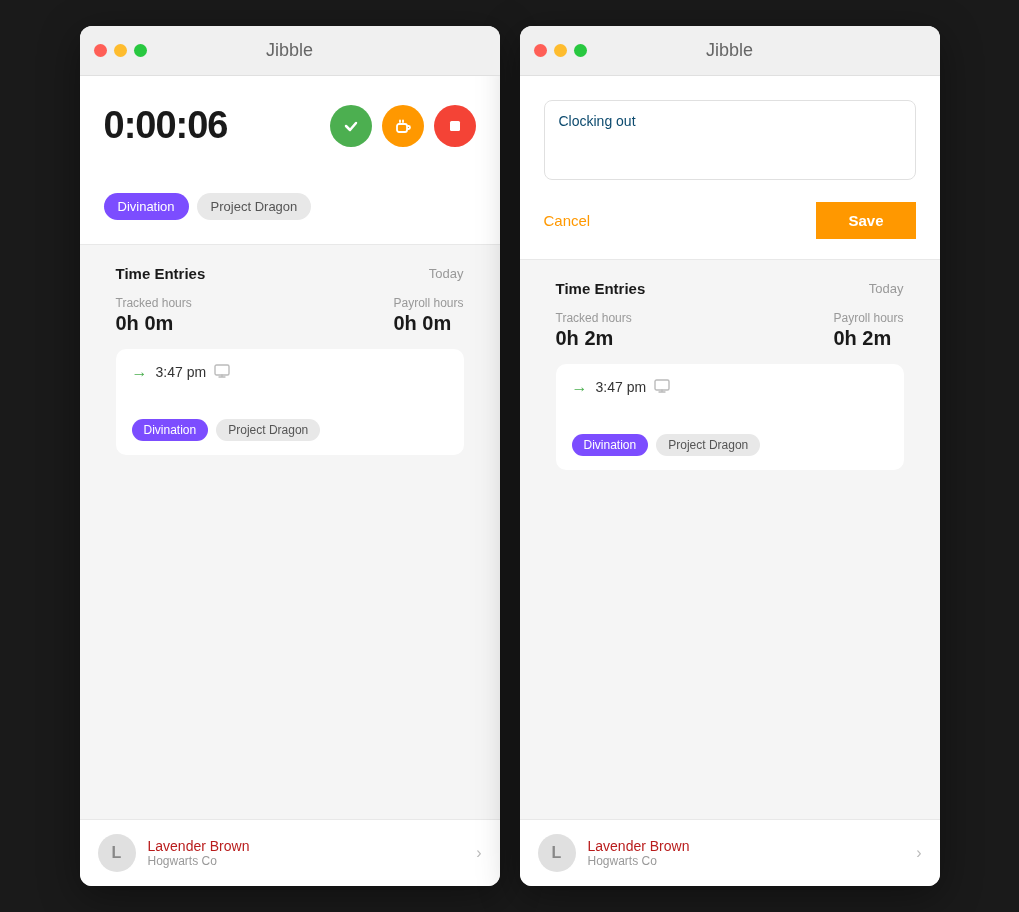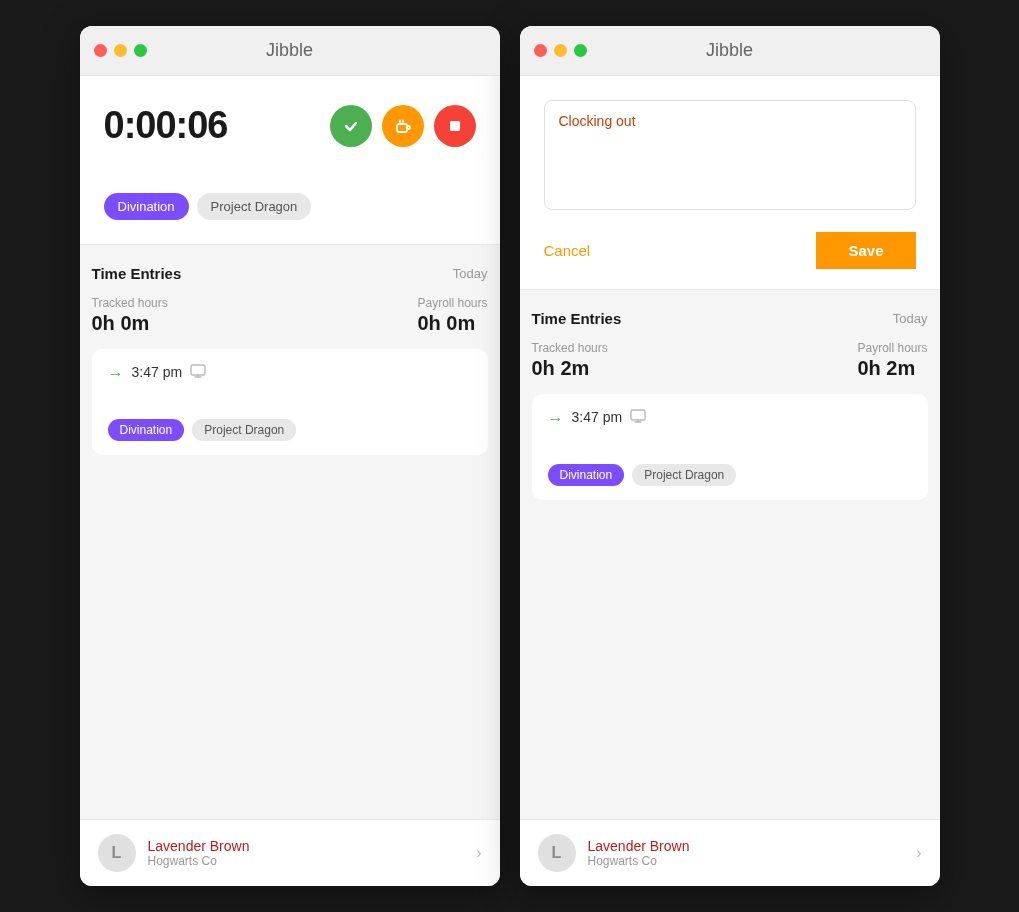--- a/index.html
+++ b/index.html
@@ -127,21 +127,21 @@
       color: white;
     }
 
     .tag-gray {
       background: #e8e8e8;
       color: #555;
     }
 
     
     .entries-section {
-      padding: 20px 12px;
+      padding: 20px 36px;
       background: #f5f5f5;
       flex: 1;
     }
 
     .entries-header {
       display: flex;
       justify-content: space-between;
       align-items: center;
       margin-bottom: 14px;
     }
@@ -294,23 +294,23 @@
       color: #bbb;
       font-size: 14px;
     }
 
     .note-textarea {
       width: 100%;
       border: 1.5px solid #e0e0e0;
       border-radius: 8px;
       padding: 12px 14px;
       font-size: 14px;
-      color: #c2410c;
+      color: #0c4a6e;
       resize: none;
-      height: 110px;
+      height: 80px;
       font-family: inherit;
       margin-bottom: 18px;
       outline: none;
     }
 
     .action-row {
       display: flex;
       justify-content: space-between;
       align-items: center;
     }

